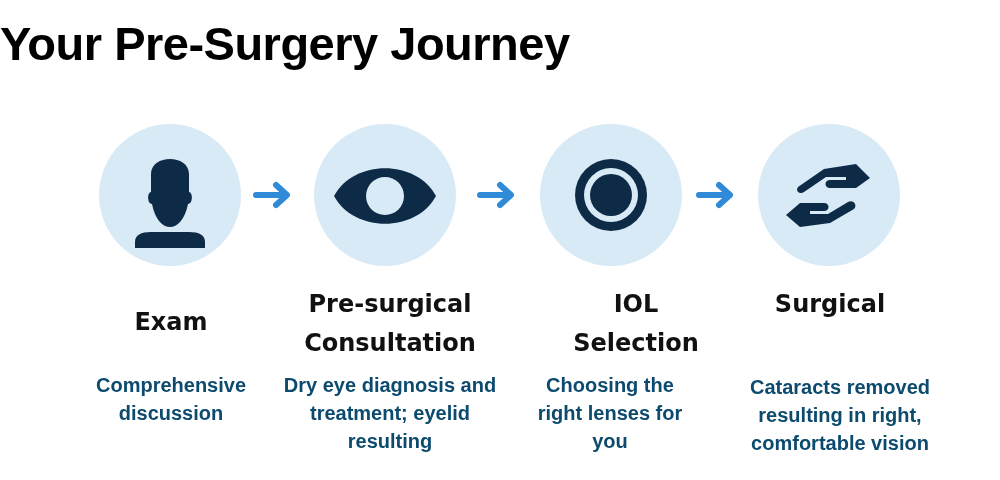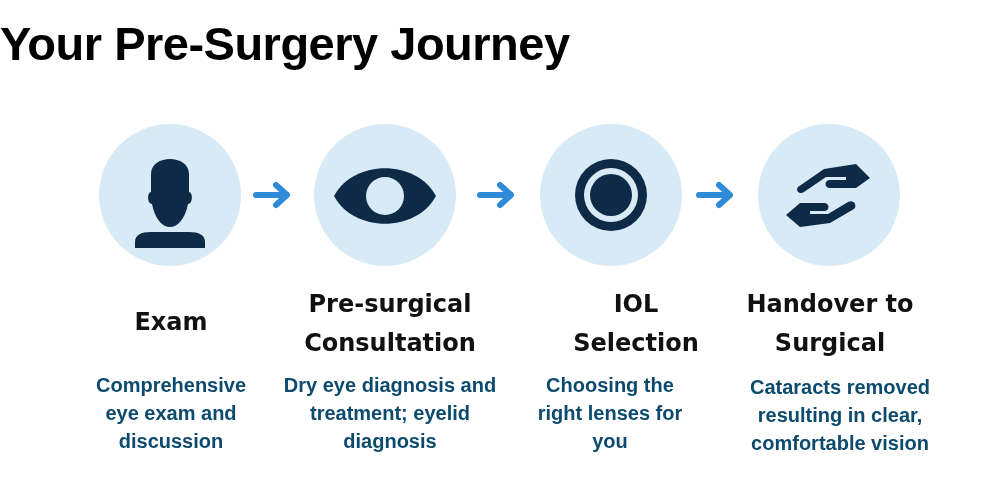--- a/index.html
+++ b/index.html
@@ -118,36 +118,34 @@
 </div>
 <div class="step-title" style="left:285px; top:285px; width:210px;">
   <span>Pre-surgical</span>
   <span>Consultation</span>
 </div>
 <div class="step-title" style="left:536px; top:285px; width:200px;">
   <span>IOL</span>
   <span>Selection</span>
 </div>
 <div class="step-title" style="left:725px; top:285px; width:210px;">
-  <span>Handover to</span>
   <span>Surgical</span>
 </div>
 
 <div class="step-desc" style="left:71px; top:371px; width:200px;">
   <span>Comprehensive</span>
-  <span>eye exam and</span>
   <span>discussion</span>
 </div>
 <div class="step-desc" style="left:270px; top:371px; width:240px;">
   <span>Dry eye diagnosis and</span>
   <span>treatment; eyelid</span>
-  <span>diagnosis</span>
+  <span>resulting</span>
 </div>
 <div class="step-desc" style="left:510px; top:371px; width:200px;">
   <span>Choosing the</span>
   <span>right lenses for</span>
   <span>you</span>
 </div>
 <div class="step-desc" style="left:725px; top:373px; width:230px;">
   <span>Cataracts removed</span>
-  <span>resulting in clear,</span>
+  <span>resulting in right,</span>
   <span>comfortable vision</span>
 </div>
 
 </body></html>

